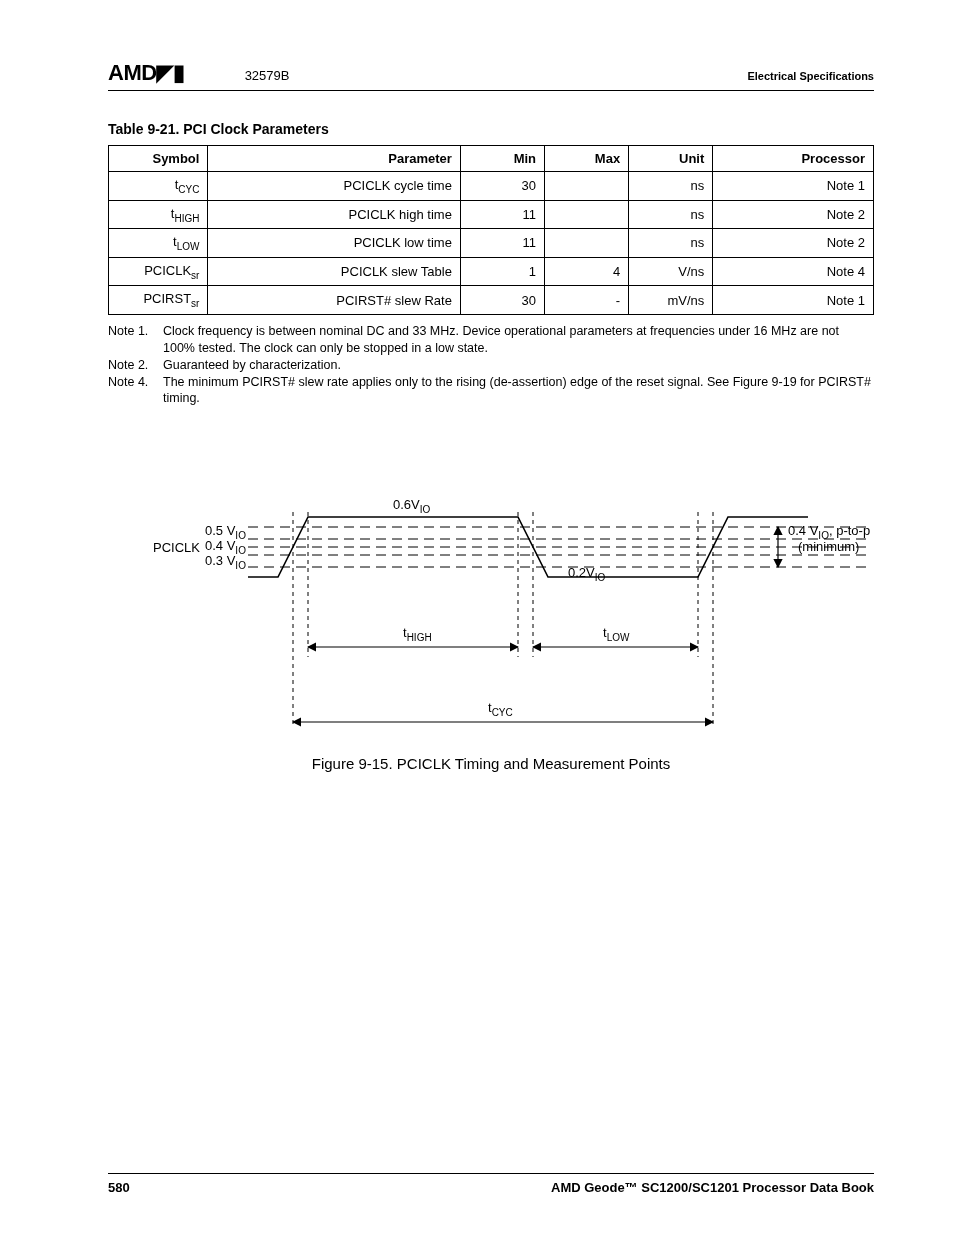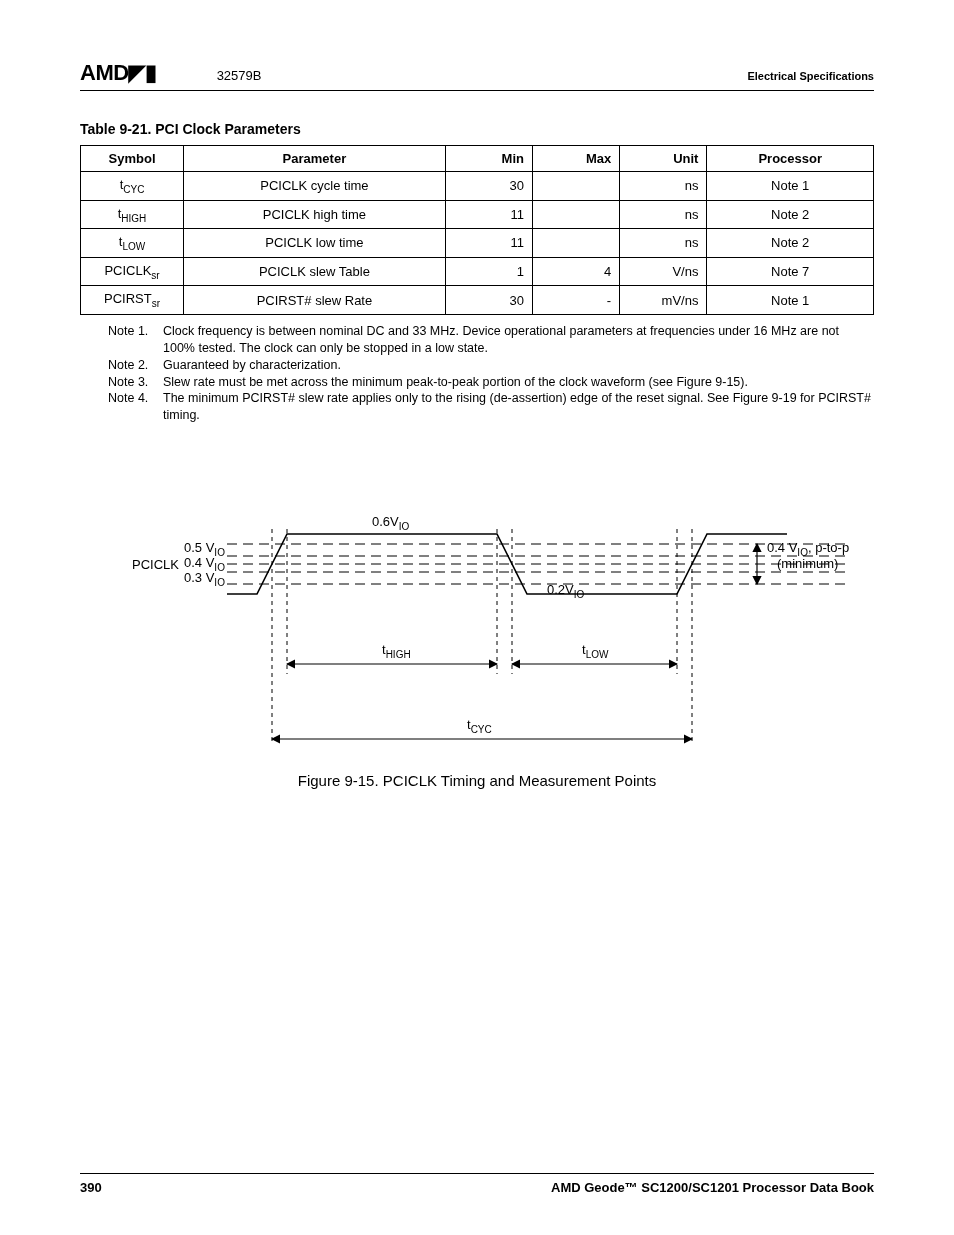--- a/index.html
+++ b/index.html
@@ -5,21 +5,21 @@
   body {
     font-family: Arial, Helvetica, sans-serif;
     font-size: 13px;
     color: #000;
     margin: 0;
     padding: 0;
     width: 954px;
     background: #fff;
   }
   .page {
-    padding: 60px 80px 40px 80px;
+    padding: 60px 80px 40px 108px;
     box-sizing: border-box;
     height: 1235px;
     display: flex;
     flex-direction: column;
   }
   .header {
     display: flex;
     align-items: baseline;
     border-bottom: 1.5px solid #000;
     padding-bottom: 4px;
@@ -36,28 +36,28 @@
   .hdr-right { margin-left: auto; font-weight: 700; font-size: 11px; }
   .tbl-caption { text-align: left; font-weight: 700; margin: 30px 0 8px; font-size: 14px; }
   table.params {
     border-collapse: collapse;
     width: 100%;
     font-size: 13px;
   }
   table.params th, table.params td {
     border: 1px solid #000;
     padding: 5px 8px;
-    text-align: center;
+    text-align: right;
     vertical-align: middle;
   }
   table.params th { font-weight: 700; }
   table.params td.c, table.params th.c { text-align: right; }
   .sub { font-size: 10px; vertical-align: sub; }
   .notes { margin-top: 8px; font-size: 12.5px; line-height: 1.35; }
-  .note-row { display: flex; margin-left: 28px; }
+  .note-row { display: flex; }
   .note-label { width: 55px; flex-shrink:0; }
   .note-text { flex:1; }
   .figure-wrap { margin-top: 80px; text-align: center; }
   .fig-caption { font-weight: 400; margin-top: 8px; font-size: 15px; }
   svg.timing { display:block; margin:0 auto; }
   .footer {
     margin-top: auto;
     border-top: 1.5px solid #000;
     padding-top: 6px;
     display: flex;
@@ -114,21 +114,21 @@
         <td class="c"></td>
         <td class="c">ns</td>
         <td>Note 2</td>
       </tr>
       <tr>
         <td><span>PCICLK</span><span class="sub">sr</span></td>
         <td>PCICLK slew Table</td>
         <td class="c">1</td>
         <td class="c">4</td>
         <td class="c">V/ns</td>
-        <td>Note 7</td>
+        <td>Note 4</td>
       </tr>
       <tr>
         <td><span>PCIRST</span><span class="sub">sr</span></td>
         <td>PCIRST# slew Rate</td>
         <td class="c">30</td>
         <td class="c">-</td>
         <td class="c">mV/ns</td>
         <td>Note 1</td>
       </tr>
     </tbody>
@@ -137,24 +137,20 @@
   <div class="notes">
     <div class="note-row">
         <div class="note-label">Note 1.</div>
         <div class="note-text">Clock frequency is between nominal DC and 33 MHz. Device operational parameters at frequencies under 16 MHz are not 100% tested. The clock can only be stopped in a low state.</div>
       </div>
     <div class="note-row">
         <div class="note-label">Note 2.</div>
         <div class="note-text">Guaranteed by characterization.</div>
       </div>
     <div class="note-row">
-        <div class="note-label">Note 3.</div>
-        <div class="note-text">Slew rate must be met across the minimum peak-to-peak portion of the clock waveform (see Figure 9-15).</div>
-      </div>
-    <div class="note-row">
         <div class="note-label">Note 4.</div>
         <div class="note-text">The minimum PCIRST# slew rate applies only to the rising (de-assertion) edge of the reset signal. See Figure 9-19 for PCIRST# timing.</div>
       </div>
   </div>
 
   <div class="figure-wrap">
     <svg class="timing" width="780" height="260" viewBox="0 0 780 260">
       <defs>
         <marker id="arrS" markerWidth="8" markerHeight="8" refX="1" refY="4" orient="auto">
           <path d="M8,0 L0,4 L8,8 z" fill="#000"></path>
@@ -200,16 +196,16 @@
       <text class="svgt" x="460" y="90" font-size="13"><tspan>0.2V</tspan><tspan font-size="10" dy="4">IO</tspan></text>
 
       <text class="svgt" x="680" y="48" font-size="13"><tspan>0.4 V</tspan><tspan font-size="10" dy="4">IO</tspan><tspan dy="-4">, p-to-p</tspan></text>
       <text class="svgt" x="690" y="64" font-size="13">(minimum)</text>
     </svg>
 
     <div class="fig-caption">Figure 9-15.  PCICLK Timing and Measurement Points</div>
   </div>
 
   <div class="footer">
-    <span class="pnum">390</span>
+    <span class="pnum">580</span>
     <span class="book">AMD Geode™ SC1200/SC1201 Processor Data Book</span>
   </div>
 </div>
 
 </body></html>

